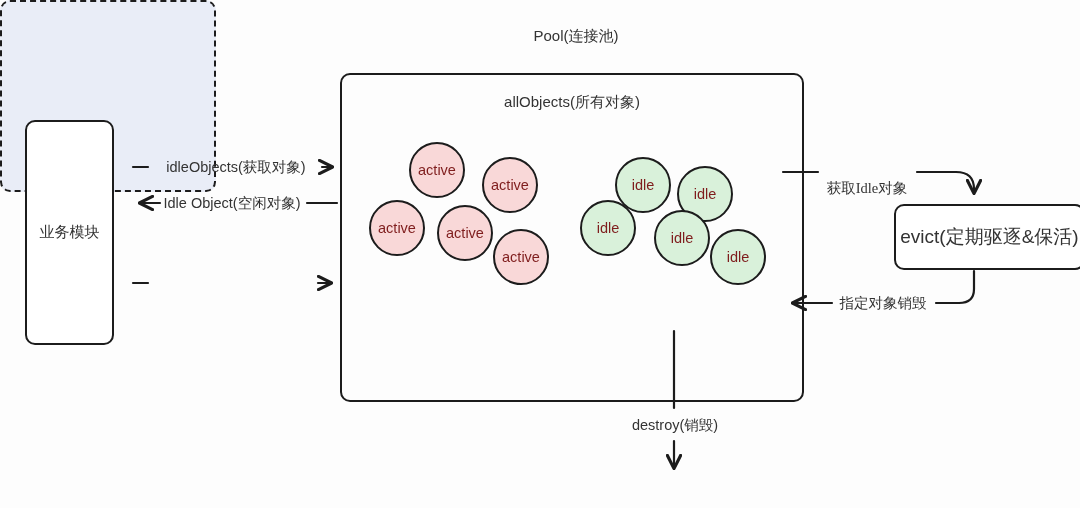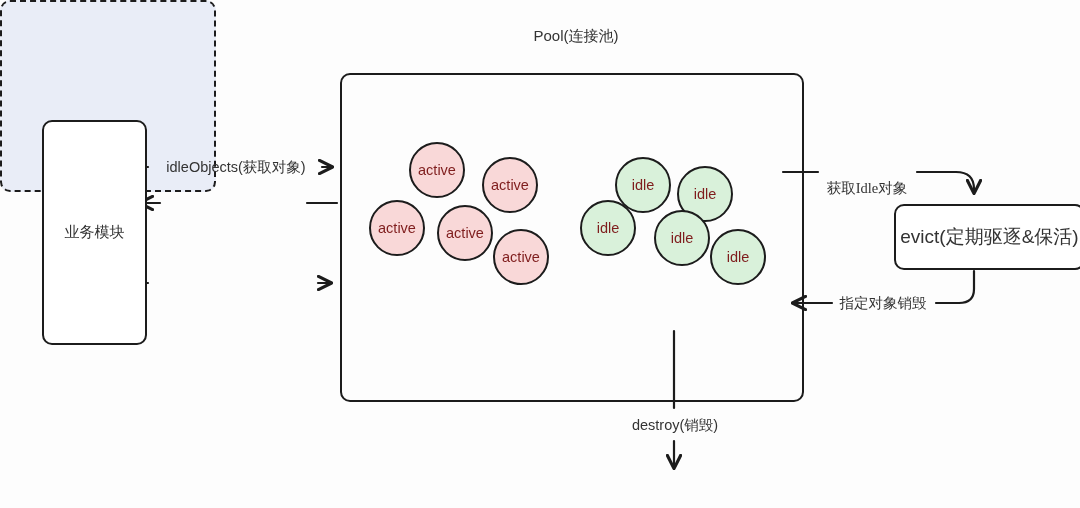--- a/index.html
+++ b/index.html
@@ -13,21 +13,21 @@
   *{box-sizing:border-box;margin:0;padding:0;}
   body{background:#ffffff;font-family:"Liberation Sans","DejaVu Sans",sans-serif;}
   .canvas{
     position:relative;width:1080px;height:508px;background:var(--bg);
     color:var(--text);overflow:hidden;
   }
   .connector-layer{position:absolute;left:0;top:0;width:1080px;height:508px;}
   .box{position:absolute;border:2px solid var(--stroke);border-radius:10px;background:transparent;}
   .box-filled{background:#ffffff;}
   .flex-center{display:flex;align-items:center;justify-content:center;}
-  .business-box{left:42px;top:120px;width:105px;height:225px;font-size:15px;}
+  .business-box{left:25px;top:120px;width:89px;height:225px;font-size:15px;}
   .pool-box{left:340px;top:73px;width:464px;height:329px;}
   .idle-box{
     left:566px;top:138px;width:216px;height:192px;
     border:2.5px dashed var(--stroke);border-radius:10px;
     background:var(--idle-box-fill);
   }
   .evict-box{left:894px;top:204px;width:191px;height:66px;font-size:19px;background:#ffffff;}
   .obj{
     position:absolute;width:56px;height:56px;border:2.5px solid var(--stroke);
     border-radius:50%;display:flex;align-items:center;justify-content:center;
@@ -74,20 +74,21 @@
     </g>
   </svg>
 
   <div class="lbl big" style="left:576px;top:36px;">Pool(连接池)</div>
 
   <div class="box box-filled flex-center business-box">
     <span>业务模块</span>
   </div>
 
   <div class="box pool-box"></div>
+  <div class="lbl big" style="left:572px;top:102px;">allObjects(所有对象)</div>
 
   <div class="idle-box"></div>
 
   <div class="obj active" style="left:409px;top:142px;">
       <span>active</span>
     </div>
   <div class="obj active" style="left:482px;top:157px;">
       <span>active</span>
     </div>
   <div class="obj active" style="left:369px;top:200px;">
@@ -114,17 +115,18 @@
     </div>
   <div class="obj idle" style="left:710px;top:229px;">
       <span>idle</span>
     </div>
 
   <div class="box flex-center evict-box">
     <span>evict(定期驱逐&amp;保活)</span>
   </div>
 
   <div class="lbl" style="left:236px;top:167px;">idleObjects(获取对象)</div>
+  <div class="lbl" style="left:232px;top:203px;">Idle Object(空闲对象)</div>
   <div class="lbl" style="left:867px;top:188px;font-family:Liberation Serif, serif;">获取Idle对象</div>
   <div class="lbl" style="left:883px;top:303px;">指定对象销毁</div>
   <div class="lbl" style="left:675px;top:425px;">destroy(销毁)</div>
 
 </div>
 
 </body></html>

